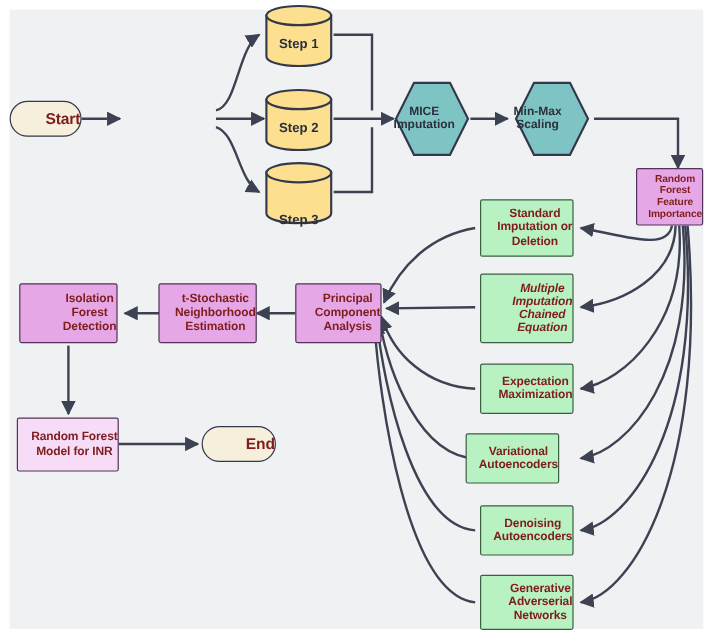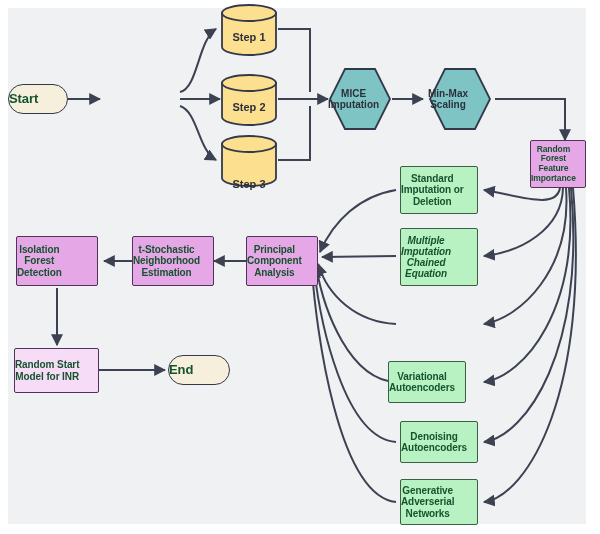--- a/index.html
+++ b/index.html
@@ -34,23 +34,23 @@
     width: 600px;
     height: 534px;
     overflow: visible;
     pointer-events: none;
   }
   .node {
     position: absolute;
     box-sizing: border-box;
     display: flex;
     align-items: center;
-    justify-content: flex-start;
+    justify-content: flex-end;
     text-align: center;
-    color: #14532d;
+    color: #7f1d1d;
     font-weight: bold;
     line-height: 1.12;
     letter-spacing: -0.1px;
   }
   .node-box {
     border: 1.6px solid #3c4252;
     border-radius: 2px;
   }
   .node-green {
     background: #b8f2c2;
@@ -232,20 +232,26 @@
 
   <div class="node node-box node-green t10" style="left:400px; top:228px; width:78px; height:58px;font-style:italic;">
     <div>
       <div>Multiple</div>
       <div>Imputation</div>
       <div>Chained</div>
       <div>Equation</div>
     </div>
   </div>
 
+  <div class="node node-box node-green t10" style="left:400px; top:303px; width:78px; height:42px;">
+    <div>
+      <div>Expectation</div>
+      <div>Maximization</div>
+    </div>
+  </div>
 
   <div class="node node-box node-green t10" style="left:388px; top:361px; width:78px; height:42px;">
     <div>
       <div>Variational</div>
       <div>Autoencoders</div>
     </div>
   </div>
 
   <div class="node node-box node-green t10" style="left:400px; top:421px; width:78px; height:42px;">
     <div>
@@ -281,21 +287,21 @@
   <div class="node node-box node-purple t10" style="left:16px; top:236px; width:82px; height:50px;">
     <div>
       <div>Isolation</div>
       <div>Forest</div>
       <div>Detection</div>
     </div>
   </div>
 
   <div class="node node-box node-purple-light t10" style="left:14px; top:348px; width:85px; height:45px;">
     <div>
-      <div>Random Start</div>
+      <div>Random Forest</div>
       <div>Model for INR</div>
     </div>
   </div>
 
   <div class="node node-terminal t13" style="left:168px; top:355px; width:62px; height:30px;">
     <span>End</span>
   </div>
 </div>
 
 </body></html>

